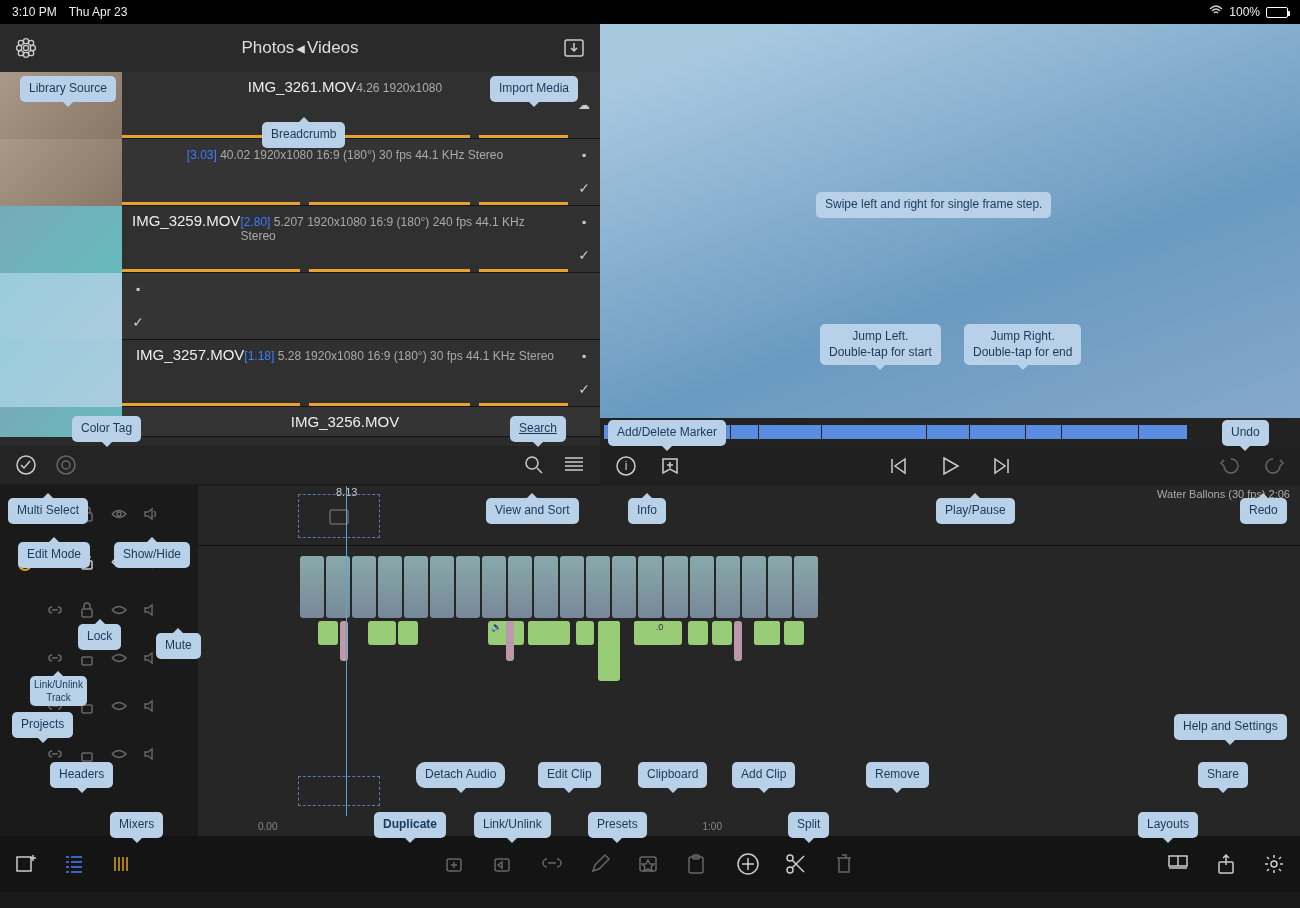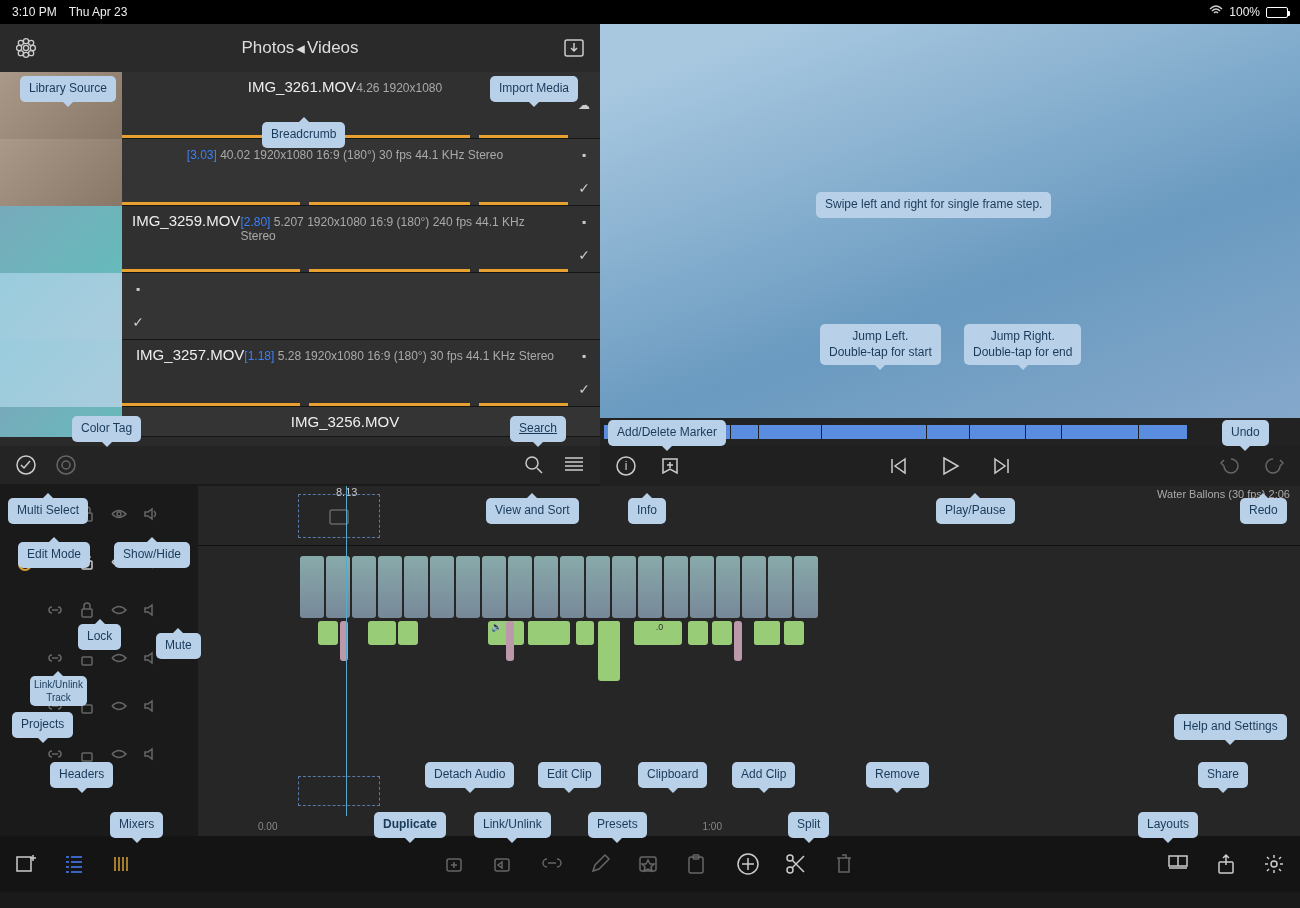--- a/index.html
+++ b/index.html
@@ -567,21 +567,21 @@
 <div class="callout co-above" style="top:624px; left:78px;">Lock</div>
 <div class="callout co-above" style="top:633px; left:156px;">Mute</div>
 <div class="callout co-above" style="top:676px; left:30px; white-space:pre-line; font-size:10px; padding:2px 4px;">Link/Unlink
 Track</div>
 
 <div class="callout co-below" style="top:712px; left:12px;">Projects</div>
 <div class="callout co-below" style="top:762px; left:50px;">Headers</div>
 <div class="callout co-below" style="top:812px; left:110px;">Mixers</div>
 
 <div class="callout co-below" style="top:812px; left:374px;font-weight:bold;">Duplicate</div>
-<div class="callout co-below" style="top:762px; left:425px;">Detach Audio</div>
+<div class="callout co-below" style="top:762px; left:416px;border-radius:9px;">Detach Audio</div>
 <div class="callout co-below" style="top:812px; left:474px;">Link/Unlink</div>
 <div class="callout co-below" style="top:762px; left:538px;">Edit Clip</div>
 <div class="callout co-below" style="top:812px; left:588px;">Presets</div>
 <div class="callout co-below" style="top:762px; left:638px;">Clipboard</div>
 <div class="callout co-below" style="top:762px; left:732px;">Add Clip</div>
 <div class="callout co-below" style="top:812px; left:788px;">Split</div>
 <div class="callout co-below" style="top:762px; left:866px;">Remove</div>
 <div class="callout co-below" style="top:812px; left:1138px;">Layouts</div>
 <div class="callout co-below" style="top:762px; left:1198px;">Share</div>
 <div class="callout co-below" style="top:714px; left:1174px;">Help and Settings</div>

